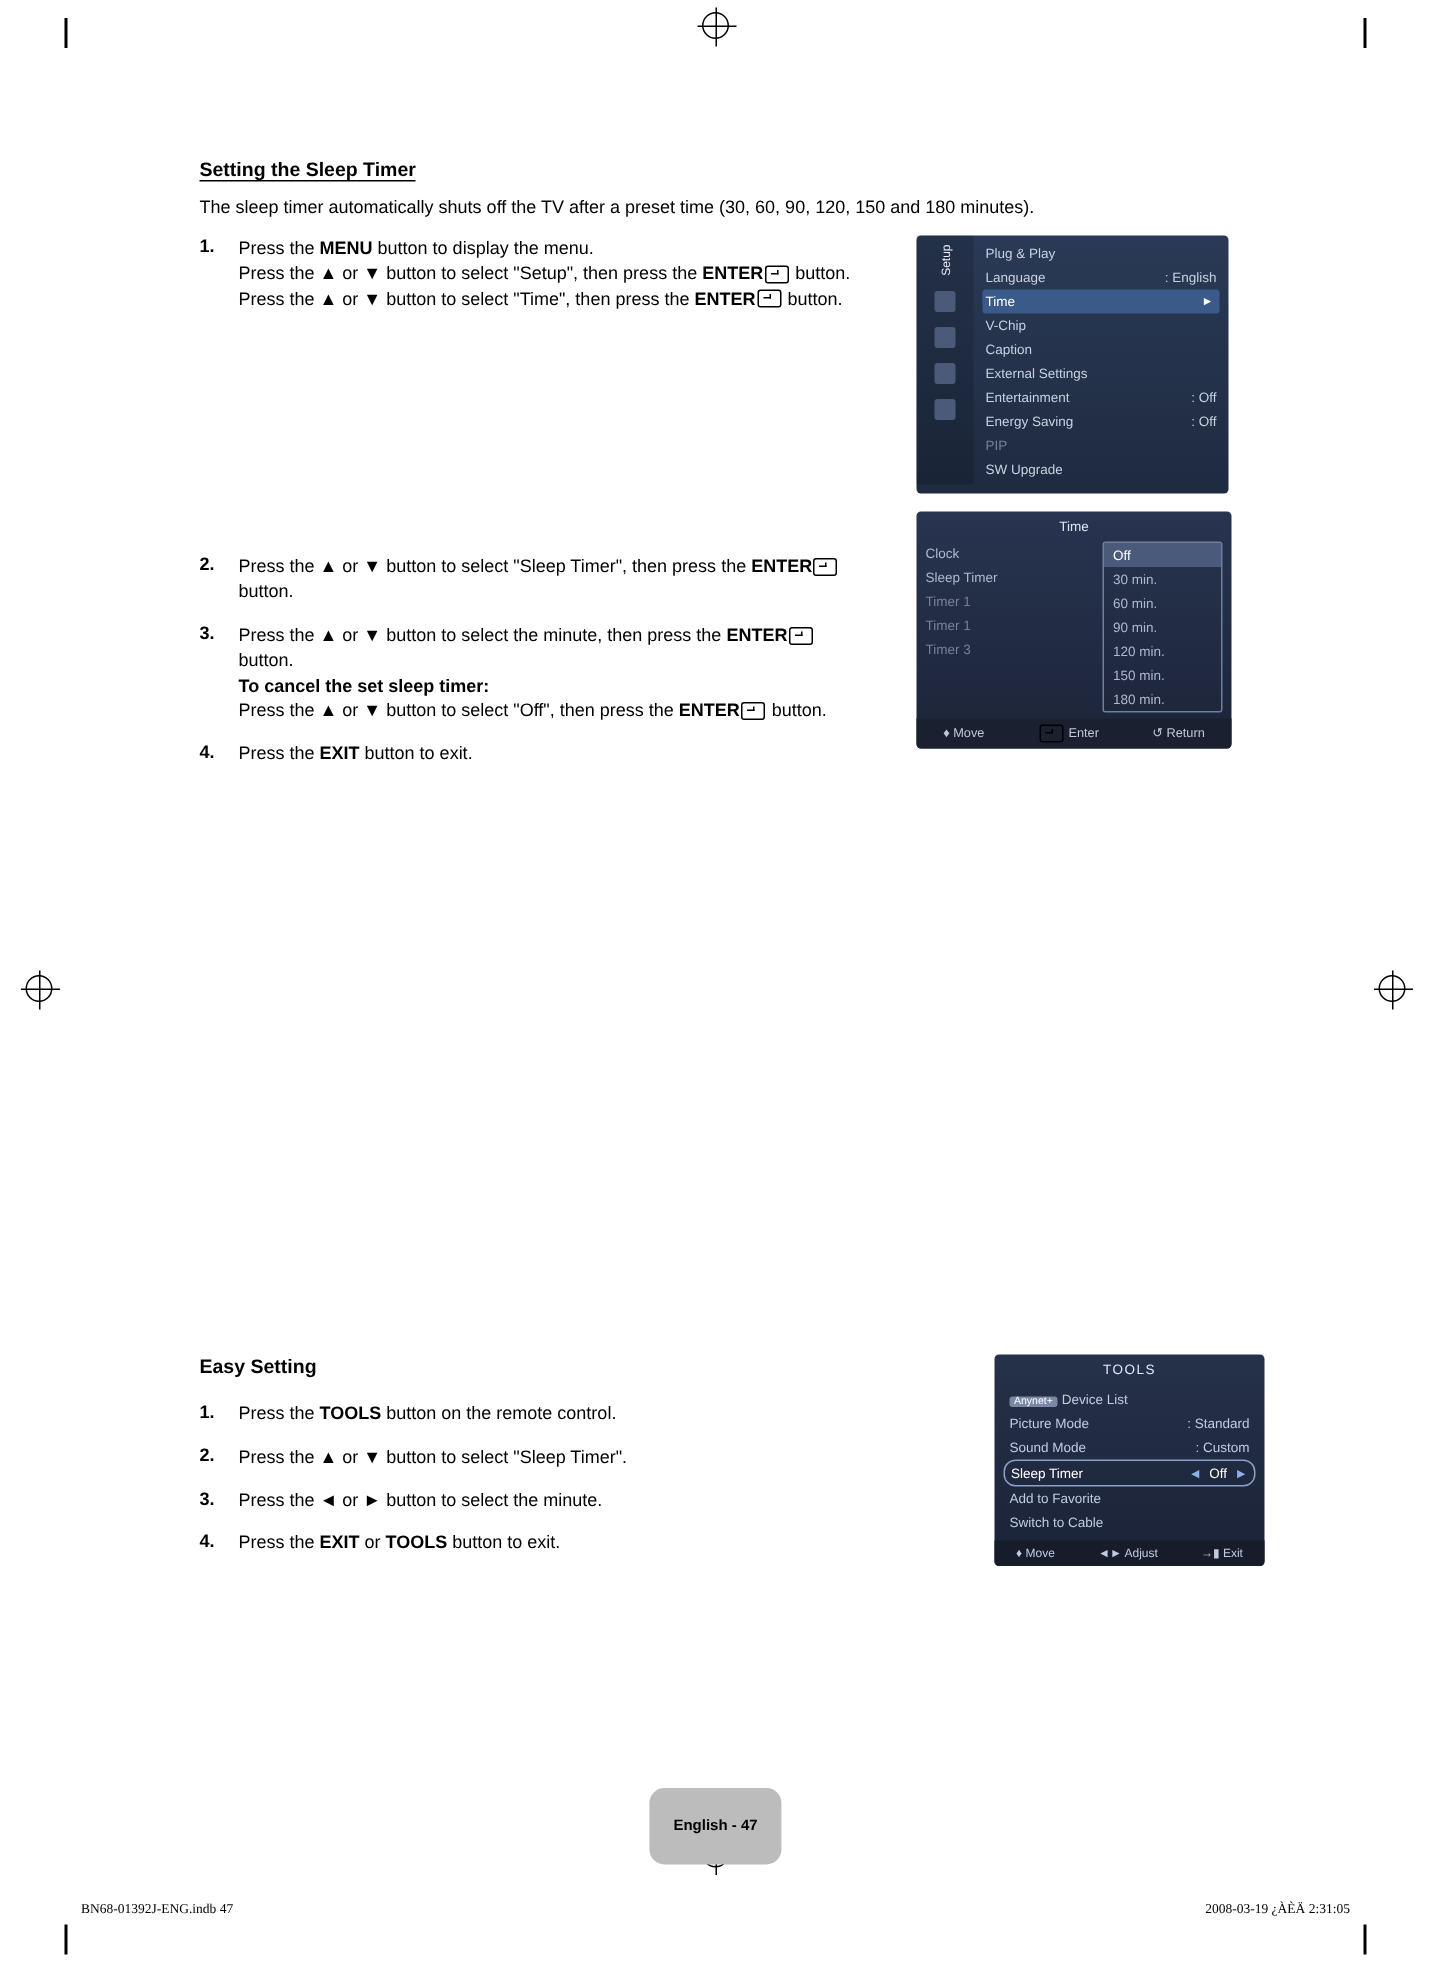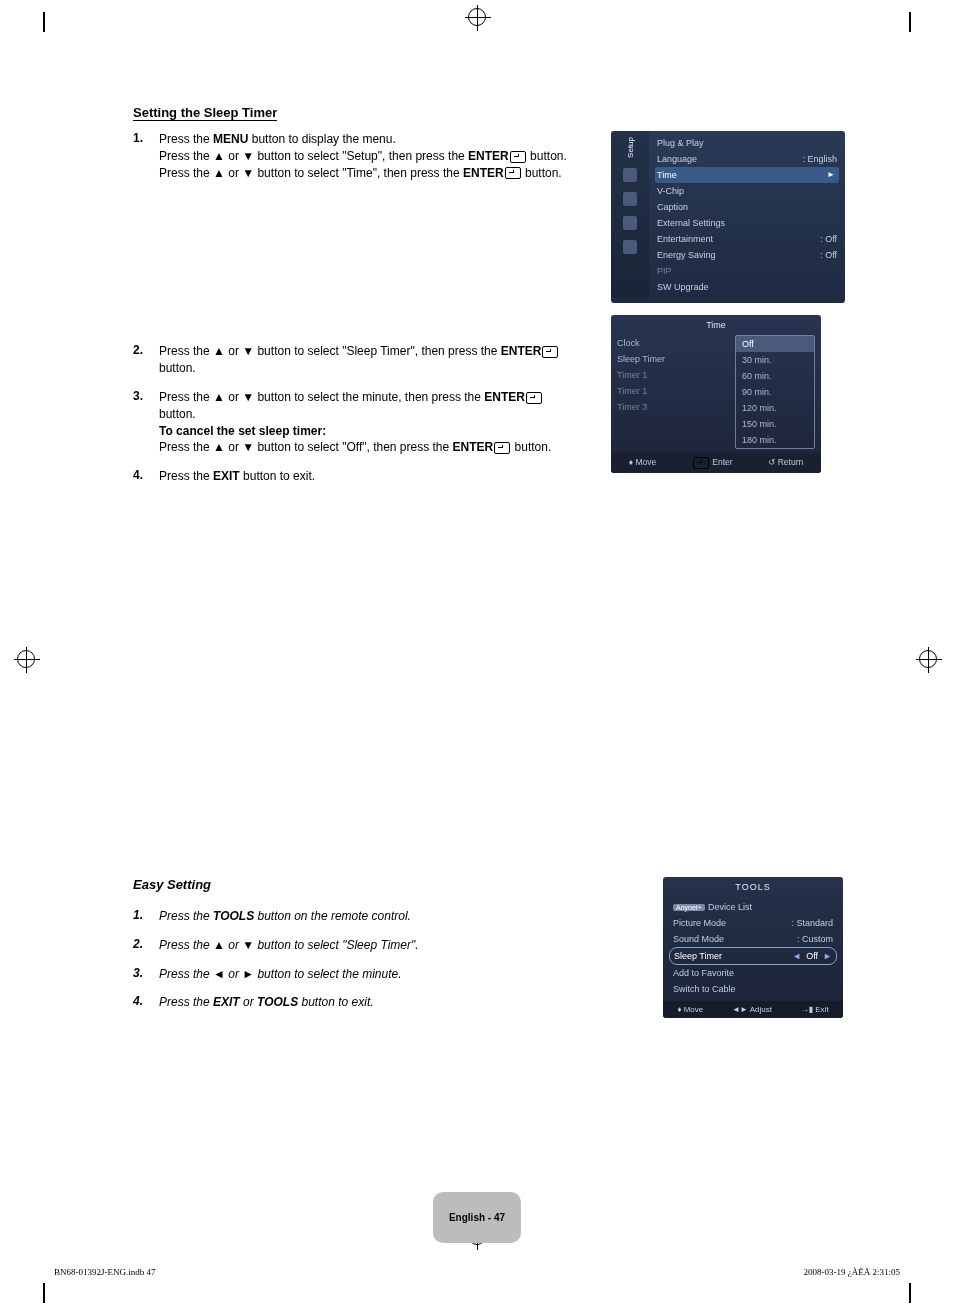--- a/index.html
+++ b/index.html
@@ -47,21 +47,21 @@
   .fig-col { flex: 1; }
 
   ol.steps { list-style: none; padding: 0; }
   ol.steps > li { display: flex; margin-bottom: 12px; }
   .step-num { font-weight: bold; min-width: 26px; }
   .step-body { flex: 1; line-height: 1.4; }
   .enter-icon::after { content:" "; display:inline-block; width:14px; height:10px; border:1px solid #000; border-radius:2px; vertical-align:middle; margin:0 1px; position:relative; background:linear-gradient(#000,#000) no-repeat 3px 4px / 5px 1px, linear-gradient(#000,#000) no-repeat 7px 2px / 1px 3px;}
 
   
   .osd-setup {
-    width: 234px;
+    width: 208px;
     background: linear-gradient(#2a3a56,#1e2a40);
     border-radius: 3px;
     color: #c7d0e0;
     font-size: 9px;
     padding-bottom: 6px;
     margin-bottom: 12px;
     display: flex;
   }
   .osd-setup .sidebar { width: 38px; background:rgba(0,0,0,.15); padding:6px 0; display:flex; flex-direction:column; align-items:center; gap:10px; }
   .osd-setup .sidebar .vlabel { writing-mode: vertical-rl; transform: rotate(180deg); color:#eef; font-size:8px;}
@@ -103,21 +103,21 @@
   .osd-tools .title{ text-align:center; padding:5px 0; color:#e0e8f8; letter-spacing:1px;}
   .osd-tools .body{ padding:2px 6px 4px 6px;}
   .osd-tools .row{ display:flex; justify-content:space-between; padding:3px 4px;}
   .osd-tools .row .badge{ background:#7a87a5; color:#fff; font-size:7px; padding:0 3px; border-radius:2px; margin-right:3px;}
   .osd-tools .row.sel{ border:1px solid #8aa0c8; border-radius:8px; color:#fff;}
   .osd-tools .row.sel .arrow{ color:#8ab0ea;}
   .osd-tools .footer{ background:#161c2a; display:flex; justify-content:space-around; padding:4px 0; font-size:8px; border-radius:0 0 3px 3px;}
 
   .second-section { margin-top: 380px; }
   .second-columns { display:flex; gap:30px;}
-  .second-columns .text-col{ flex:0 0 490px;font-style:italic;}
+  .second-columns .text-col{ flex:0 0 490px;}
 
   .page-badge {
     position:absolute;
     left:50%; transform:translateX(-50%);
     bottom:72px;
     background:#bcbcbc;
     border-radius:10px;
     padding:20px 16px;
     font-size:10px; font-weight:bold;
   }
@@ -134,20 +134,21 @@
 <div class="crop-top"></div>
 <div class="crop-bottom"></div>
 <div class="reg-mark reg-top"></div>
 <div class="reg-mark reg-left"></div>
 <div class="reg-mark reg-right"></div>
 <div class="reg-mark reg-bot"></div>
 
 <div class="page">
 
   <div class="section-title">Setting the Sleep Timer</div>
+  <div class="intro">The sleep timer automatically shuts off the TV after a preset time (30, 60, 90, 120, 150 and 180 minutes).</div>
 
   <div class="columns">
     <div class="text-col">
       <ol class="steps">
         <li>
           <span class="step-num">1.</span>
           <span class="step-body">
             <span>Press the </span><b>MENU</b><span> button to display the menu.</span><br>
             <span>Press the ▲ or ▼ button to select "Setup", then press the </span><b>ENTER</b><span class="enter-icon"></span><span> button.</span><br>
             <span>Press the ▲ or ▼ button to select "Time", then press the </span><b>ENTER</b><span class="enter-icon"></span><span> button.</span>

